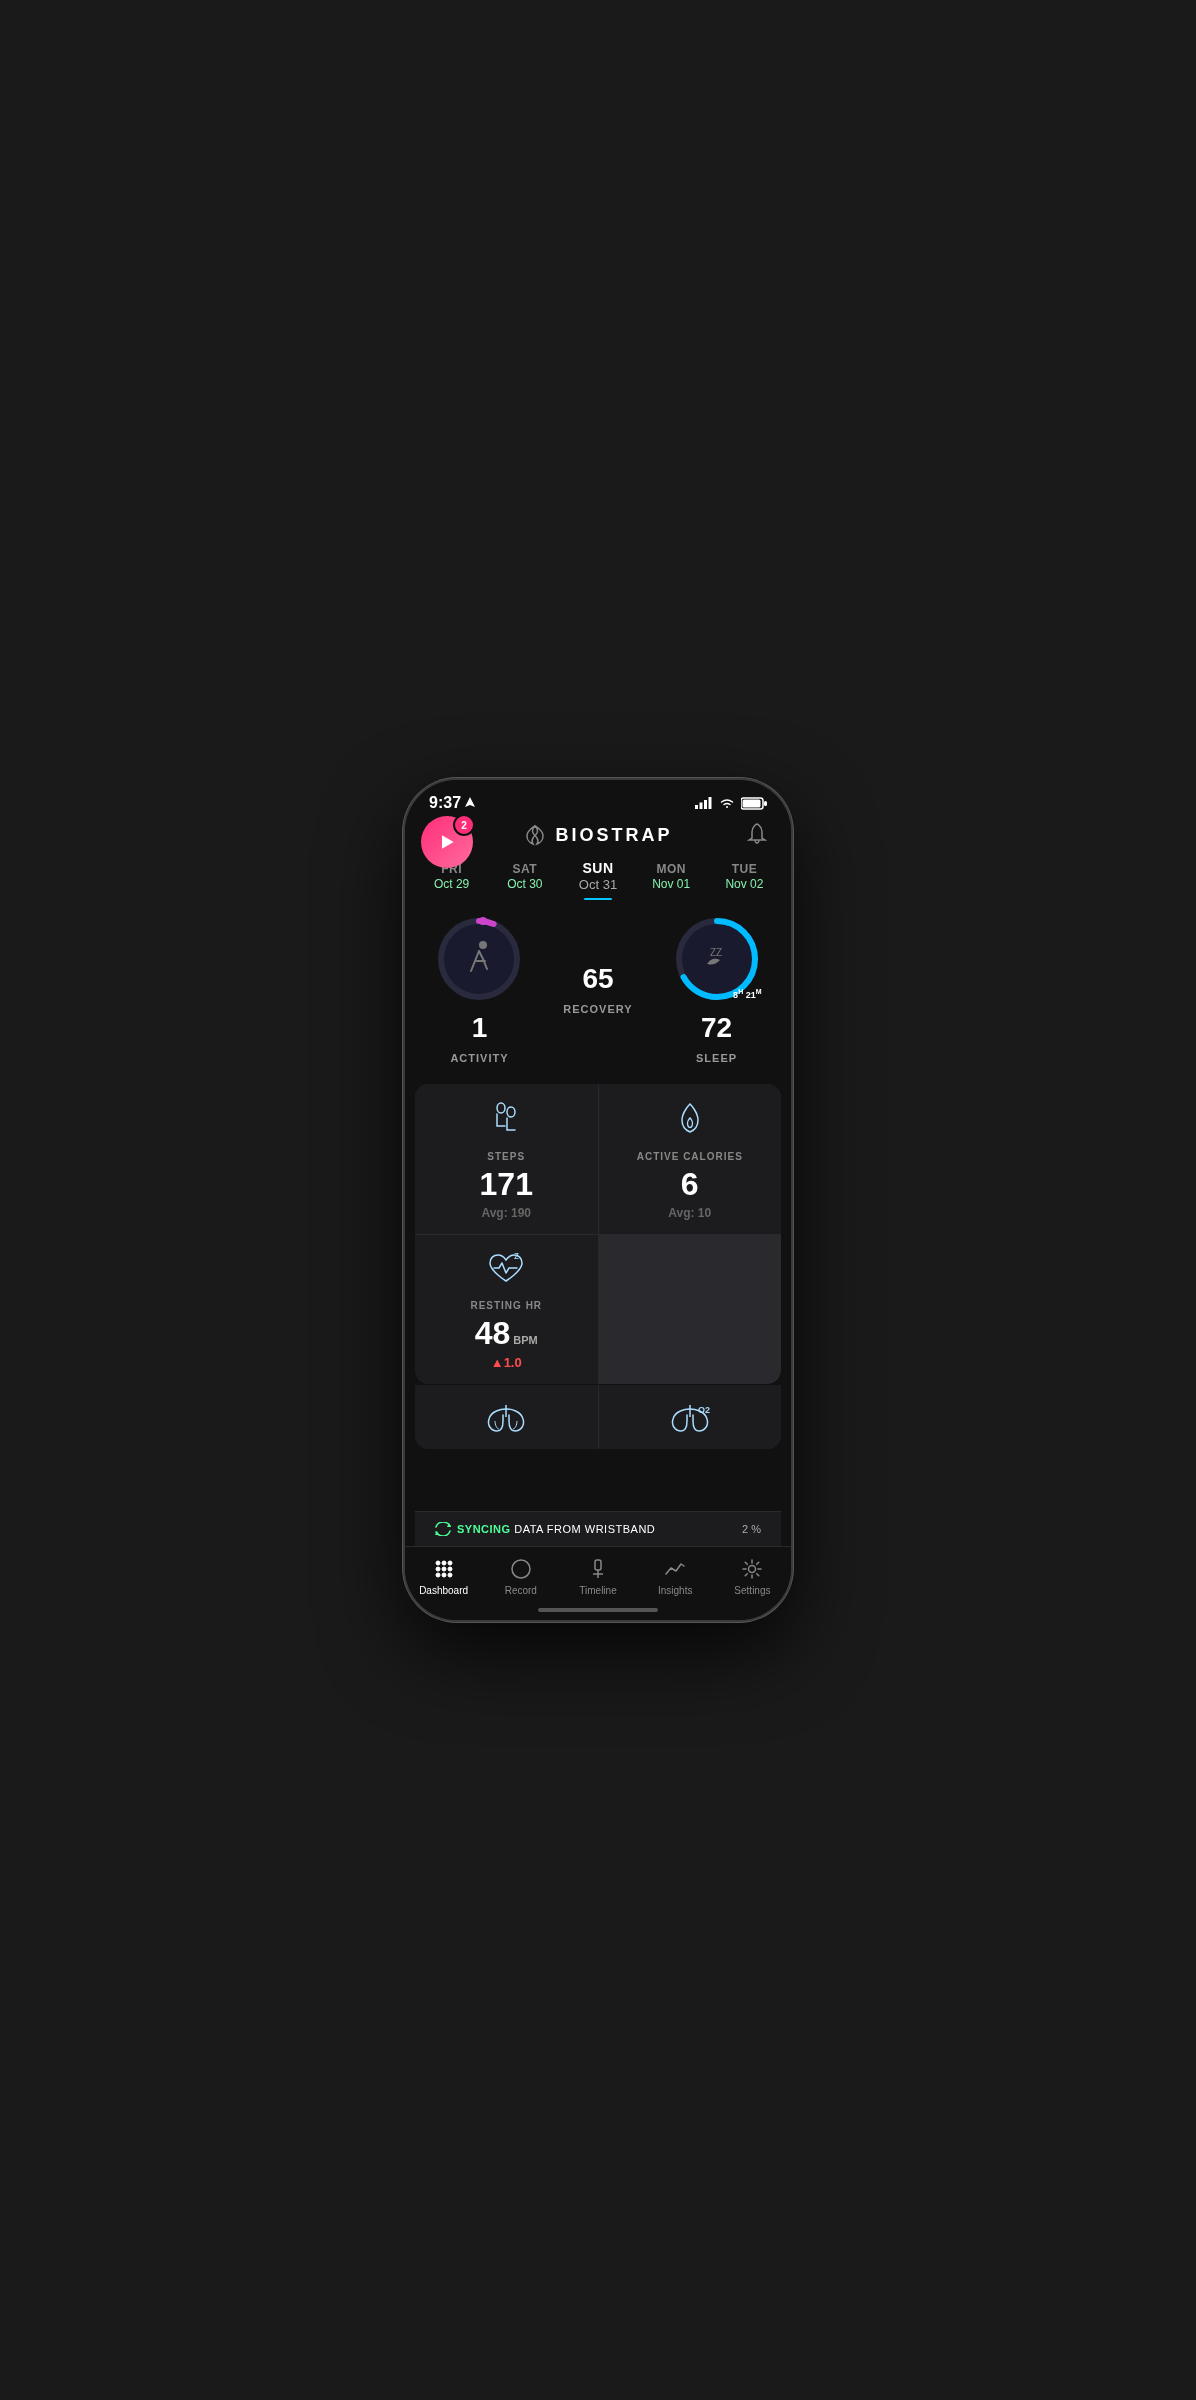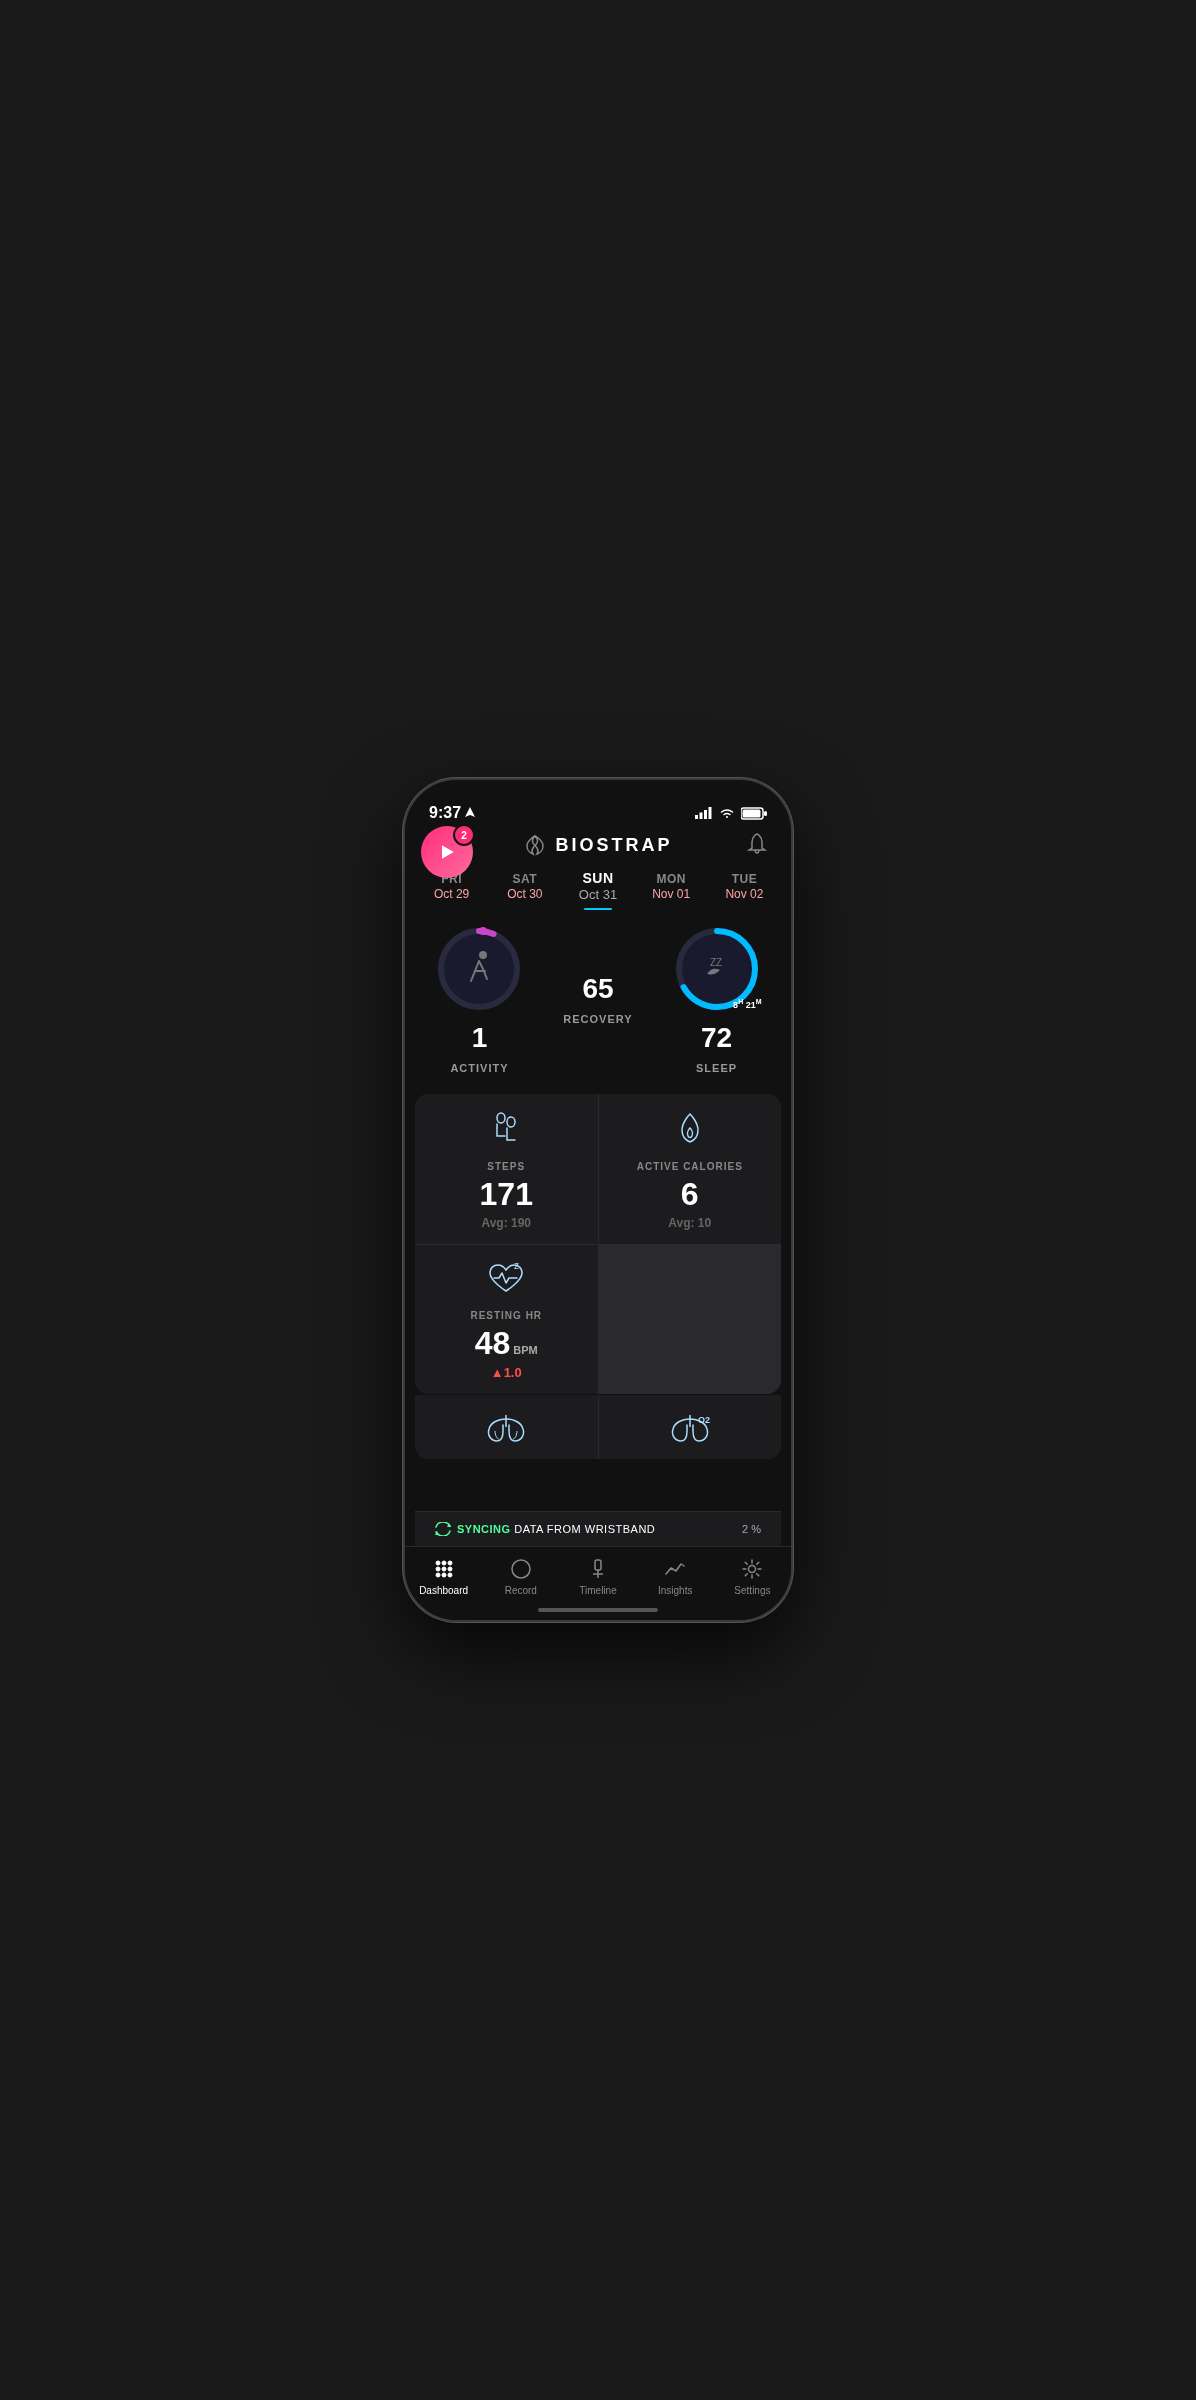--- a/index.html
+++ b/index.html
@@ -38,21 +38,21 @@
       border-radius: 52px;
       overflow: hidden;
       display: flex;
       flex-direction: column;
     }
     
     .status-bar {
       display: flex;
       justify-content: space-between;
       align-items: center;
-      padding: 24px 24px 4px;
+      padding: 14px 24px 4px;
       flex-shrink: 0;
     }
     .status-time {
       font-size: 16px;
       font-weight: 600;
       color: #fff;
       display: flex;
       align-items: center;
       gap: 4px;
     }
@@ -136,21 +136,21 @@
       flex: 1;
     }
     .date-day {
       font-size: 12px;
       font-weight: 600;
       color: #888;
       letter-spacing: 0.5px;
     }
     .date-num {
       font-size: 12px;
-      color: #fca5a5;
+      color: #86efac;
       margin-top: 1px;
     }
     .date-item.active .date-day {
       color: #fff;
       font-weight: 700;
       font-size: 14px;
     }
     .date-item.active .date-num {
       color: #aaa;
       font-size: 13px;

